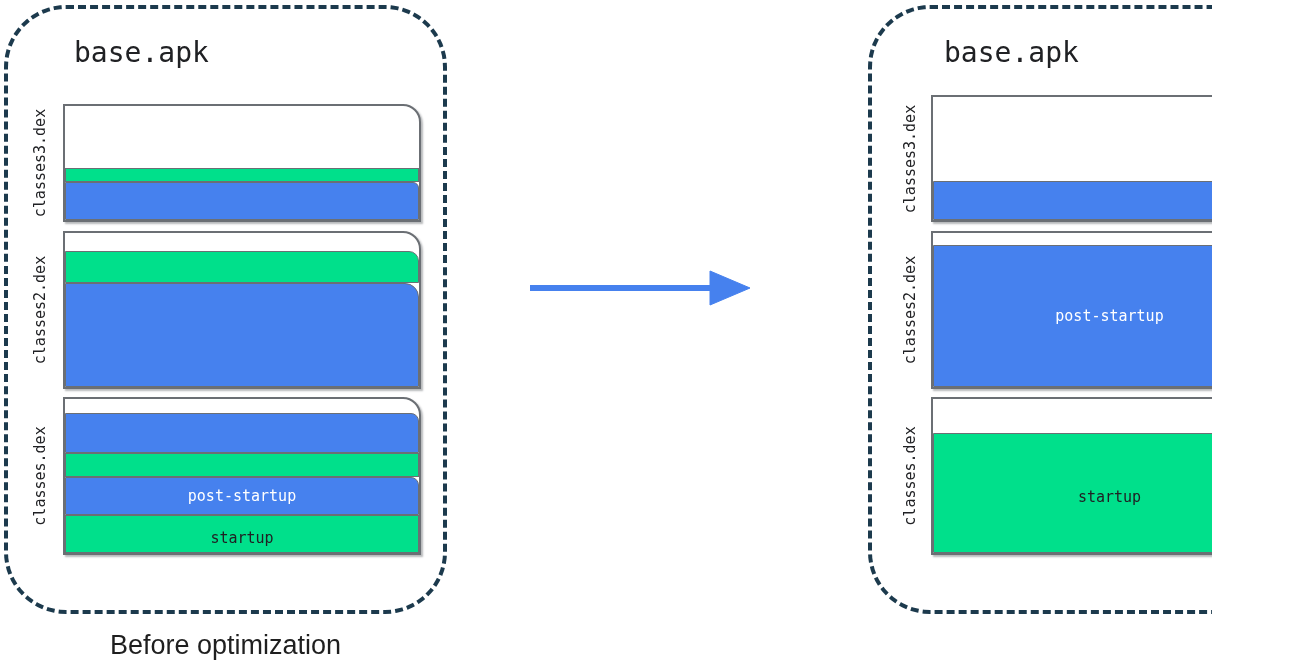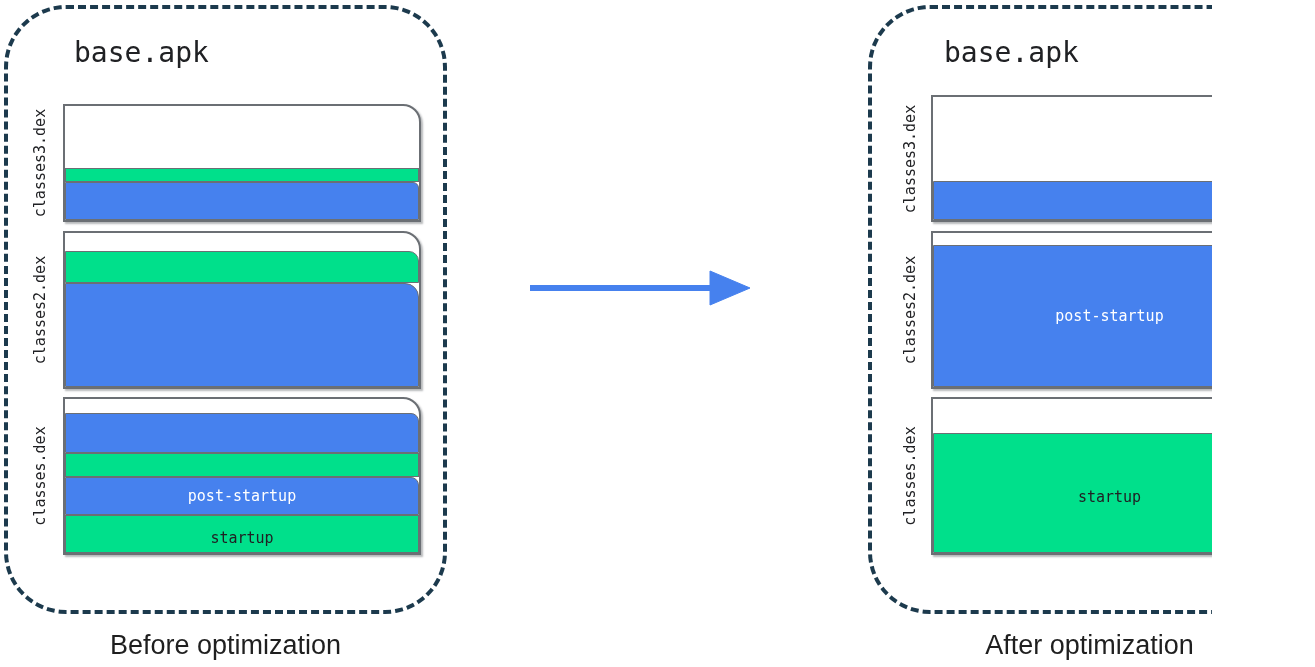--- a/index.html
+++ b/index.html
@@ -109,14 +109,13 @@
       </div>
     </div>
     <div class="dexlabel" style="left: 893px; top: 397px; width: 34px; height: 158px;">
       <span>classes.dex</span>
     </div>
     <div class="dexbox" style="left: 931px; top: 397px; width: 357px; height: 158px;">
       <div class="seg seg-green" style="height: 120px; border-top-right-radius: 14px;">
         <span class="seg-label on-green">startup</span>
       </div>
     </div>
-    <div class="caption" style="left: 868px; top: 630px; width: 443px;">After optimization</div>
   </div>
 
 </body></html>

